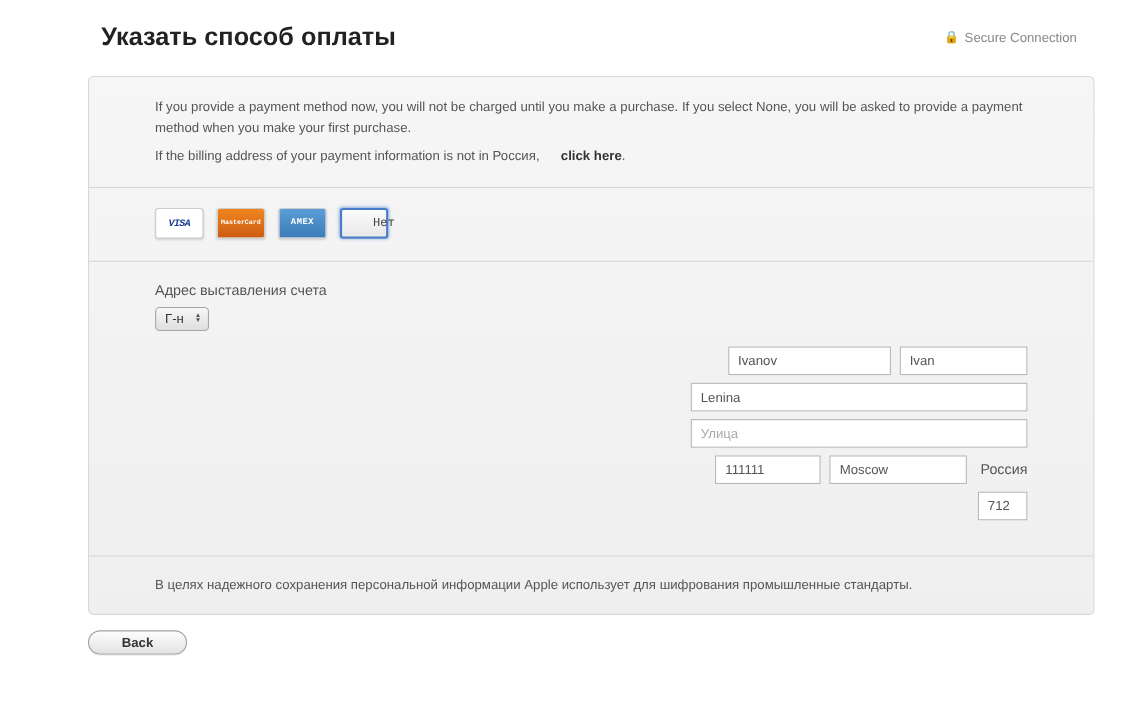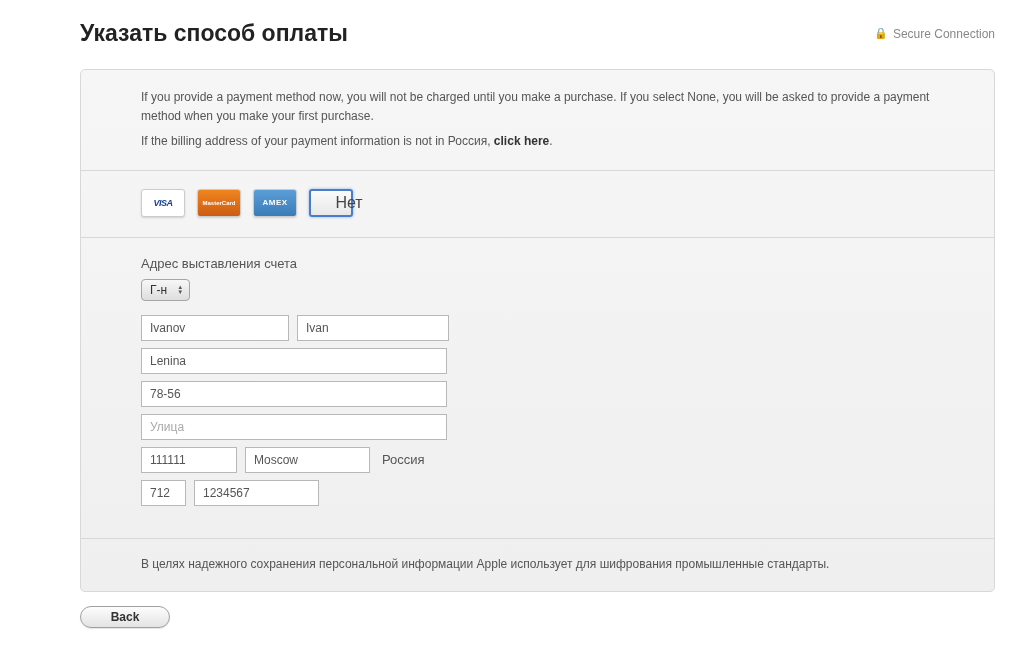--- a/index.html
+++ b/index.html
@@ -11,21 +11,22 @@
       font-family: "Lucida Grande", "Helvetica Neue", Arial, sans-serif;
       background: #ffffff;
       width: 1035px;
       height: 655px;
       overflow: hidden;
     }
     .header {
       display: flex;
       justify-content: space-between;
       align-items: center;
-      padding: 20px 40px 12px 80px;
+      padding: 20px 56px 12px 80px;
+      margin-left: 12px;
     }
     .page-title {
       font-size: 23px;
       font-weight: bold;
       color: #222;
     }
     .secure-indicator {
       display: flex;
       align-items: center;
       gap: 5px;
@@ -48,33 +49,35 @@
       color: #555;
       line-height: 1.6;
     }
     .info-text-1 {
       margin-bottom: 6px;
     }
     .click-here {
       font-weight: bold;
       color: #333;
       cursor: pointer;
+      margin-left: 16px;
     }
     .payment-section {
       padding: 18px 60px 20px 60px;
       border-bottom: 1px solid #d8d8d8;
     }
     .section-label {
       font-size: 13px;
       color: #555;
       margin-bottom: 8px;
     }
     .payment-options {
       display: flex;
       gap: 12px;
+      font-family: Liberation Mono, monospace;
     }
     .payment-card {
       width: 44px;
       height: 28px;
       border-radius: 3px;
       display: flex;
       align-items: center;
       justify-content: center;
       font-size: 9px;
       font-weight: bold;
@@ -95,21 +98,21 @@
     }
     .amex {
       background: linear-gradient(to bottom, #5b9dd6, #3a7cb8);
       color: #fff;
       font-size: 8px;
       letter-spacing: 0.5px;
     }
     .none-option {
       background: linear-gradient(to bottom, #fbfbfb, #e8e8e8);
       color: #444;
-      font-size: 16px;
+      font-size: 11px;
       font-weight: normal;
       border: 2px solid #4a7dc9;
       box-shadow: 0 0 3px rgba(74,125,201,0.6);
       padding-left: 36px;
     }
     .billing-section {
       padding: 18px 60px 25px 60px;
       border-bottom: 1px solid #d8d8d8;
     }
     .title-select {
@@ -130,35 +133,36 @@
       flex-direction: column;
       font-size: 6px;
       line-height: 5px;
       color: #555;
     }
     .form-row {
       display: flex;
       gap: 8px;
       margin-bottom: 7px;
       align-items: center;
+      justify-content: flex-end;
     }
     input[type="text"] {
       background: #fff;
       border: 1px solid #b8b8b8;
       padding: 5px 8px;
       font-size: 12px;
       color: #555;
       height: 26px;
       font-family: inherit;
     }
     input[type="text"]::placeholder {
       color: #aaa;
     }
     .input-lastname { width: 148px; }
-    .input-firstname { width: 152px; }
+    .input-firstname { width: 116px; }
     .input-street { width: 306px; }
     .input-apt { width: 306px; }
     .input-street2 { width: 306px; }
     .input-postal { width: 96px; }
     .input-city { width: 125px; }
     .country-label {
       font-size: 13px;
       color: #555;
       margin-left: 4px;
     }
@@ -233,33 +237,29 @@
       </span>
     </div>
     <div class="form-row">
       <input type="text" class="input-lastname" value="Ivanov" style="">
       <input type="text" class="input-firstname" value="Ivan" style="">
     </div>
     <div class="form-row">
       <input type="text" class="input-street" value="Lenina" style="">
     </div>
     <div class="form-row">
-      <input type="text" class="input-apt" value="78-56" style="">
-    </div>
-    <div class="form-row">
       <input type="text" class="input-street2" placeholder="Улица" style="">
     </div>
     <div class="form-row">
       <input type="text" class="input-postal" value="111111" style="">
       <input type="text" class="input-city" value="Moscow" style="">
       <span class="country-label">Россия</span>
     </div>
     <div class="form-row">
       <input type="text" class="input-areacode" value="712" style="">
-      <input type="text" class="input-phone" value="1234567" style="">
     </div>
   </div>
 
   <div class="footer-text">В целях надежного сохранения персональной информации Apple использует для шифрования промышленные стандарты.</div>
 </div>
 
 <div class="button-bar">
   <button class="btn btn-back">Back</button>
 </div>
 

